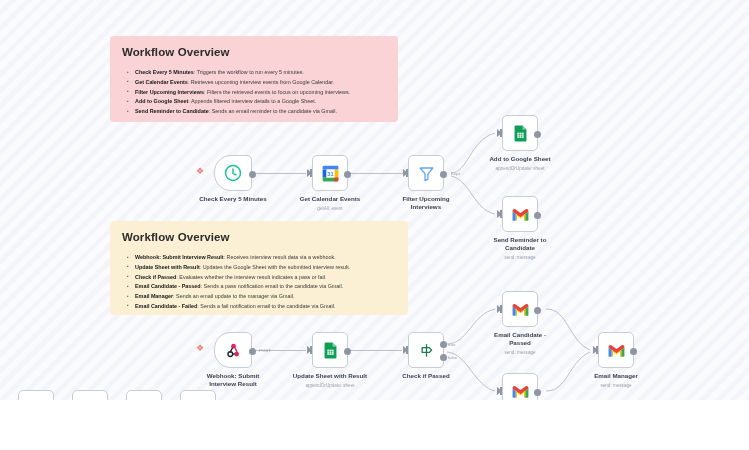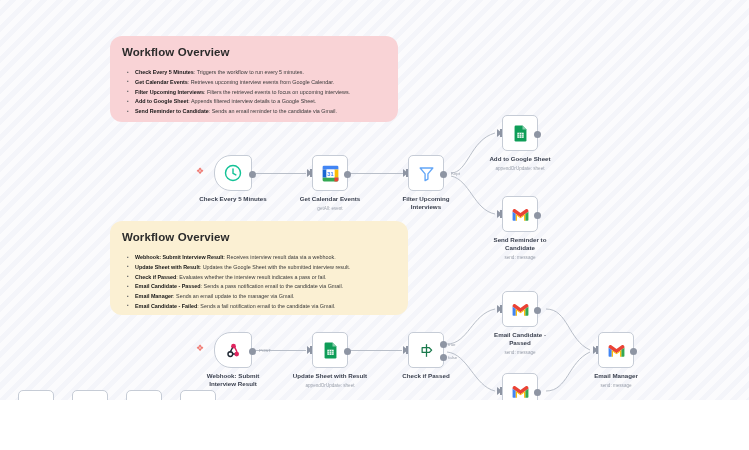--- a/index.html
+++ b/index.html
@@ -18,21 +18,21 @@
     overflow:hidden;
   }
   
   #canvas-bottom-mask{
     position:absolute;left:0;top:400px;width:749px;height:50px;
     background:#ffffff;z-index:40;
   }
 
   
   .panel{
-    position:absolute;border-radius:12px;z-index:30;
+    position:absolute;border-radius:4px;z-index:30;
     padding:10px 12px 9px 12px;box-sizing:border-box;
   }
   .panel h2{
     margin:0 0 10px 0;font-size:11.5px;font-weight:bold;color:#2b2b2b;
     letter-spacing:.1px;
   }
   .panel ul{margin:0;padding:0 0 0 13px;list-style:none;}
   .panel li{
     position:relative;font-size:5.4px;line-height:9.3px;color:#3a3a3a;
     margin:0 0 0.5px 0;white-space:nowrap;

